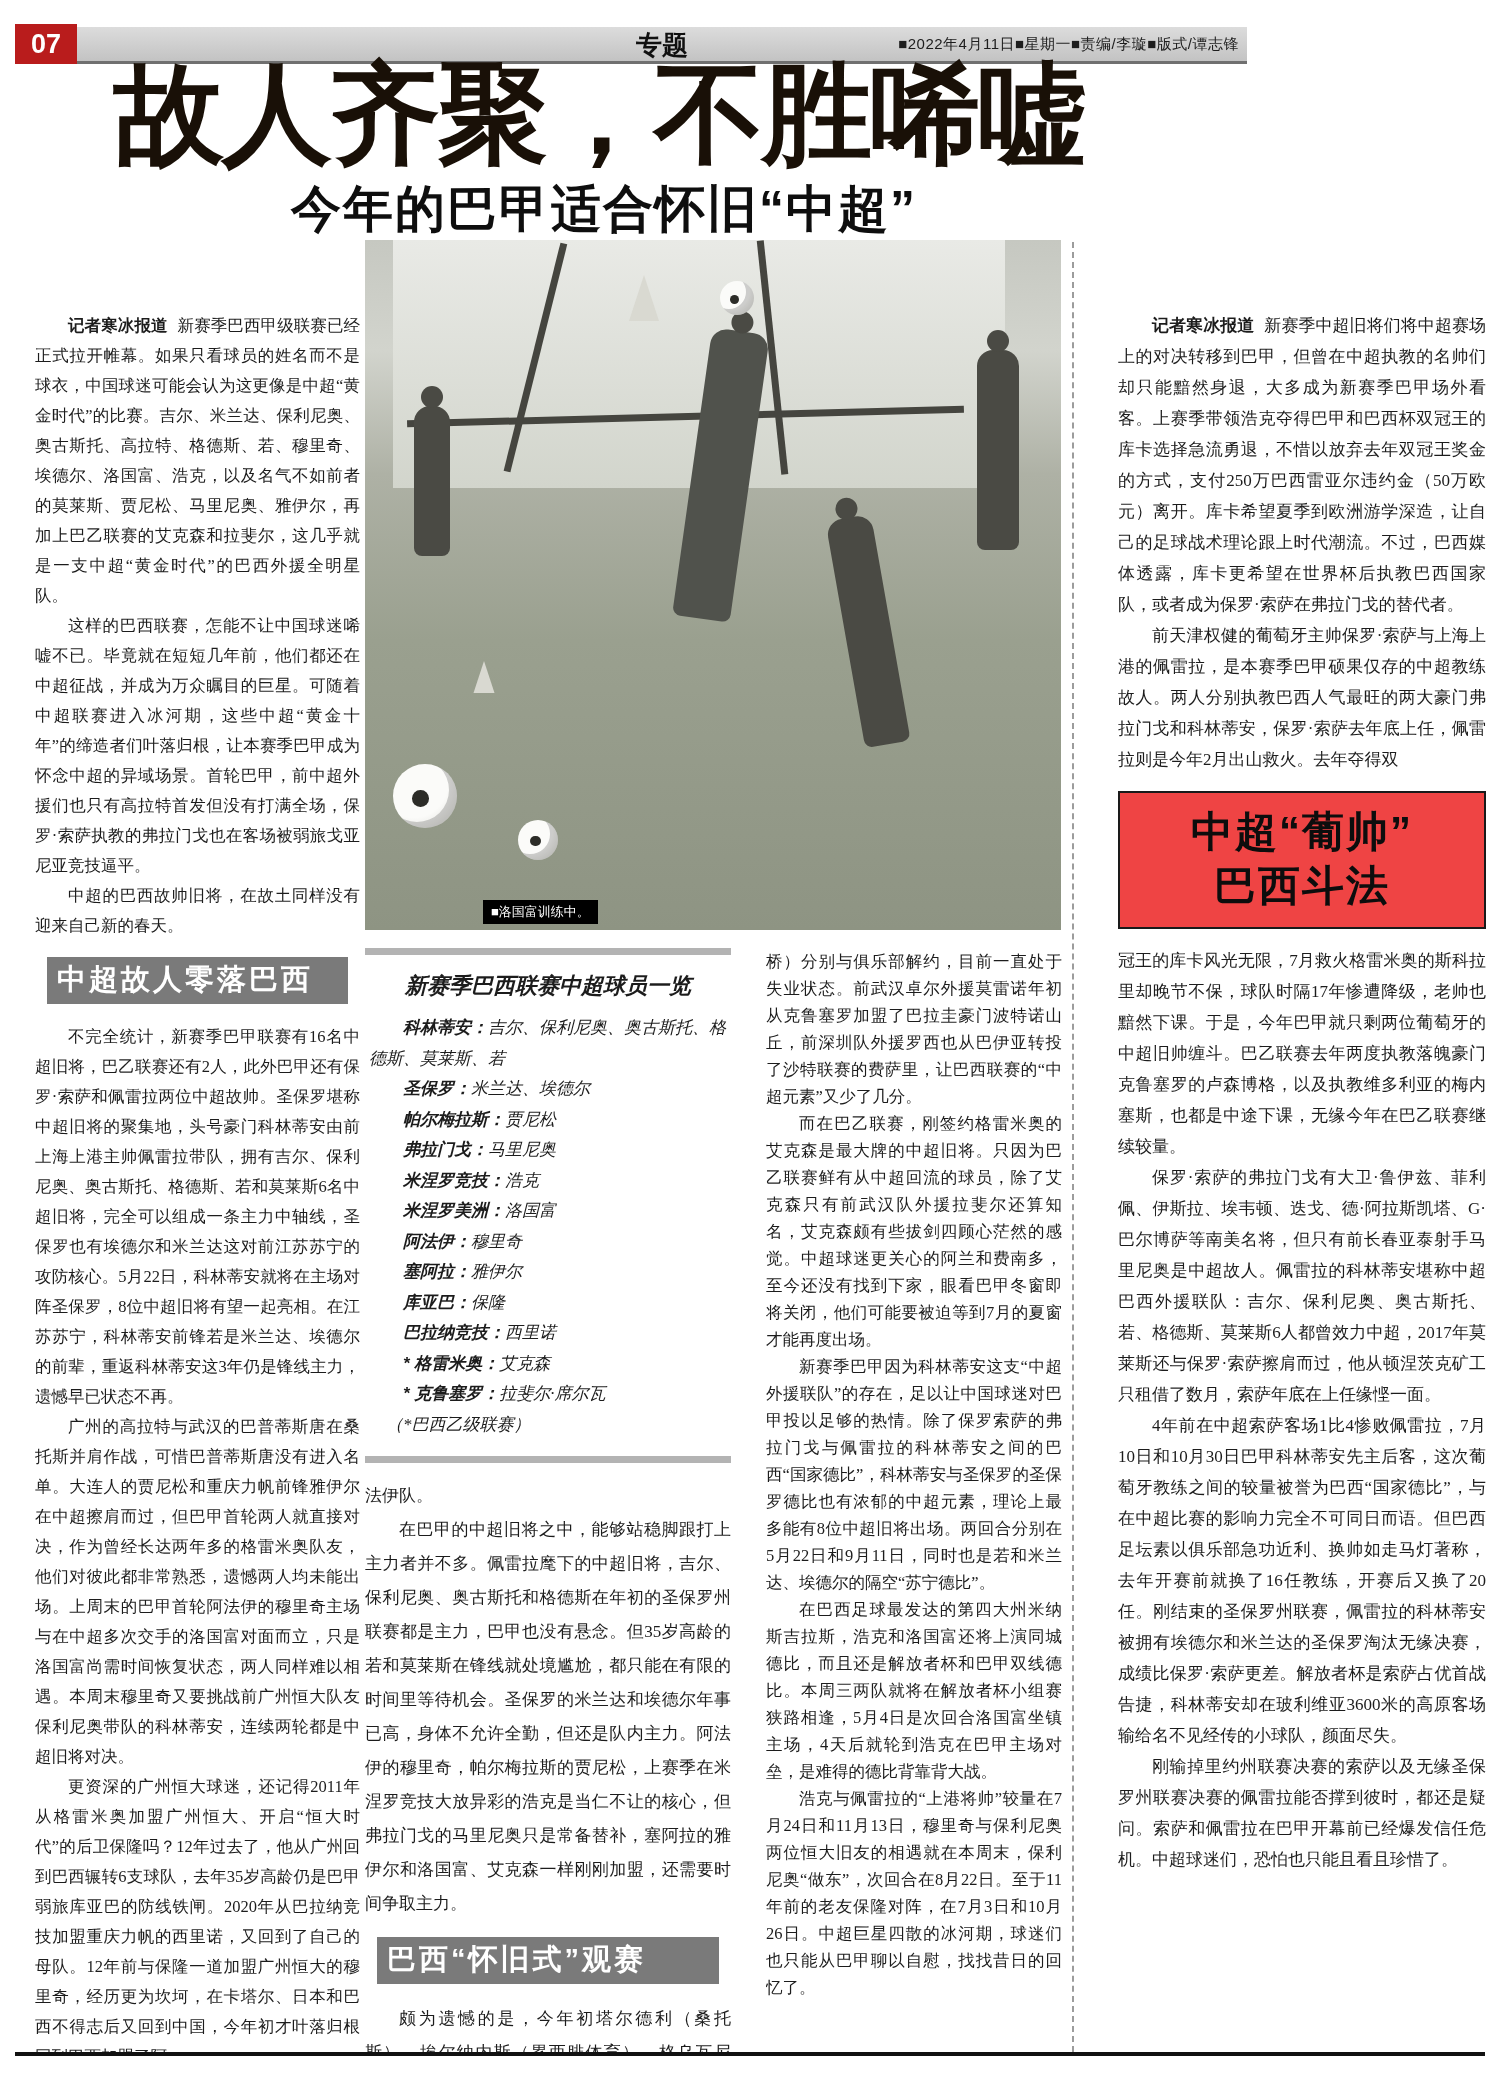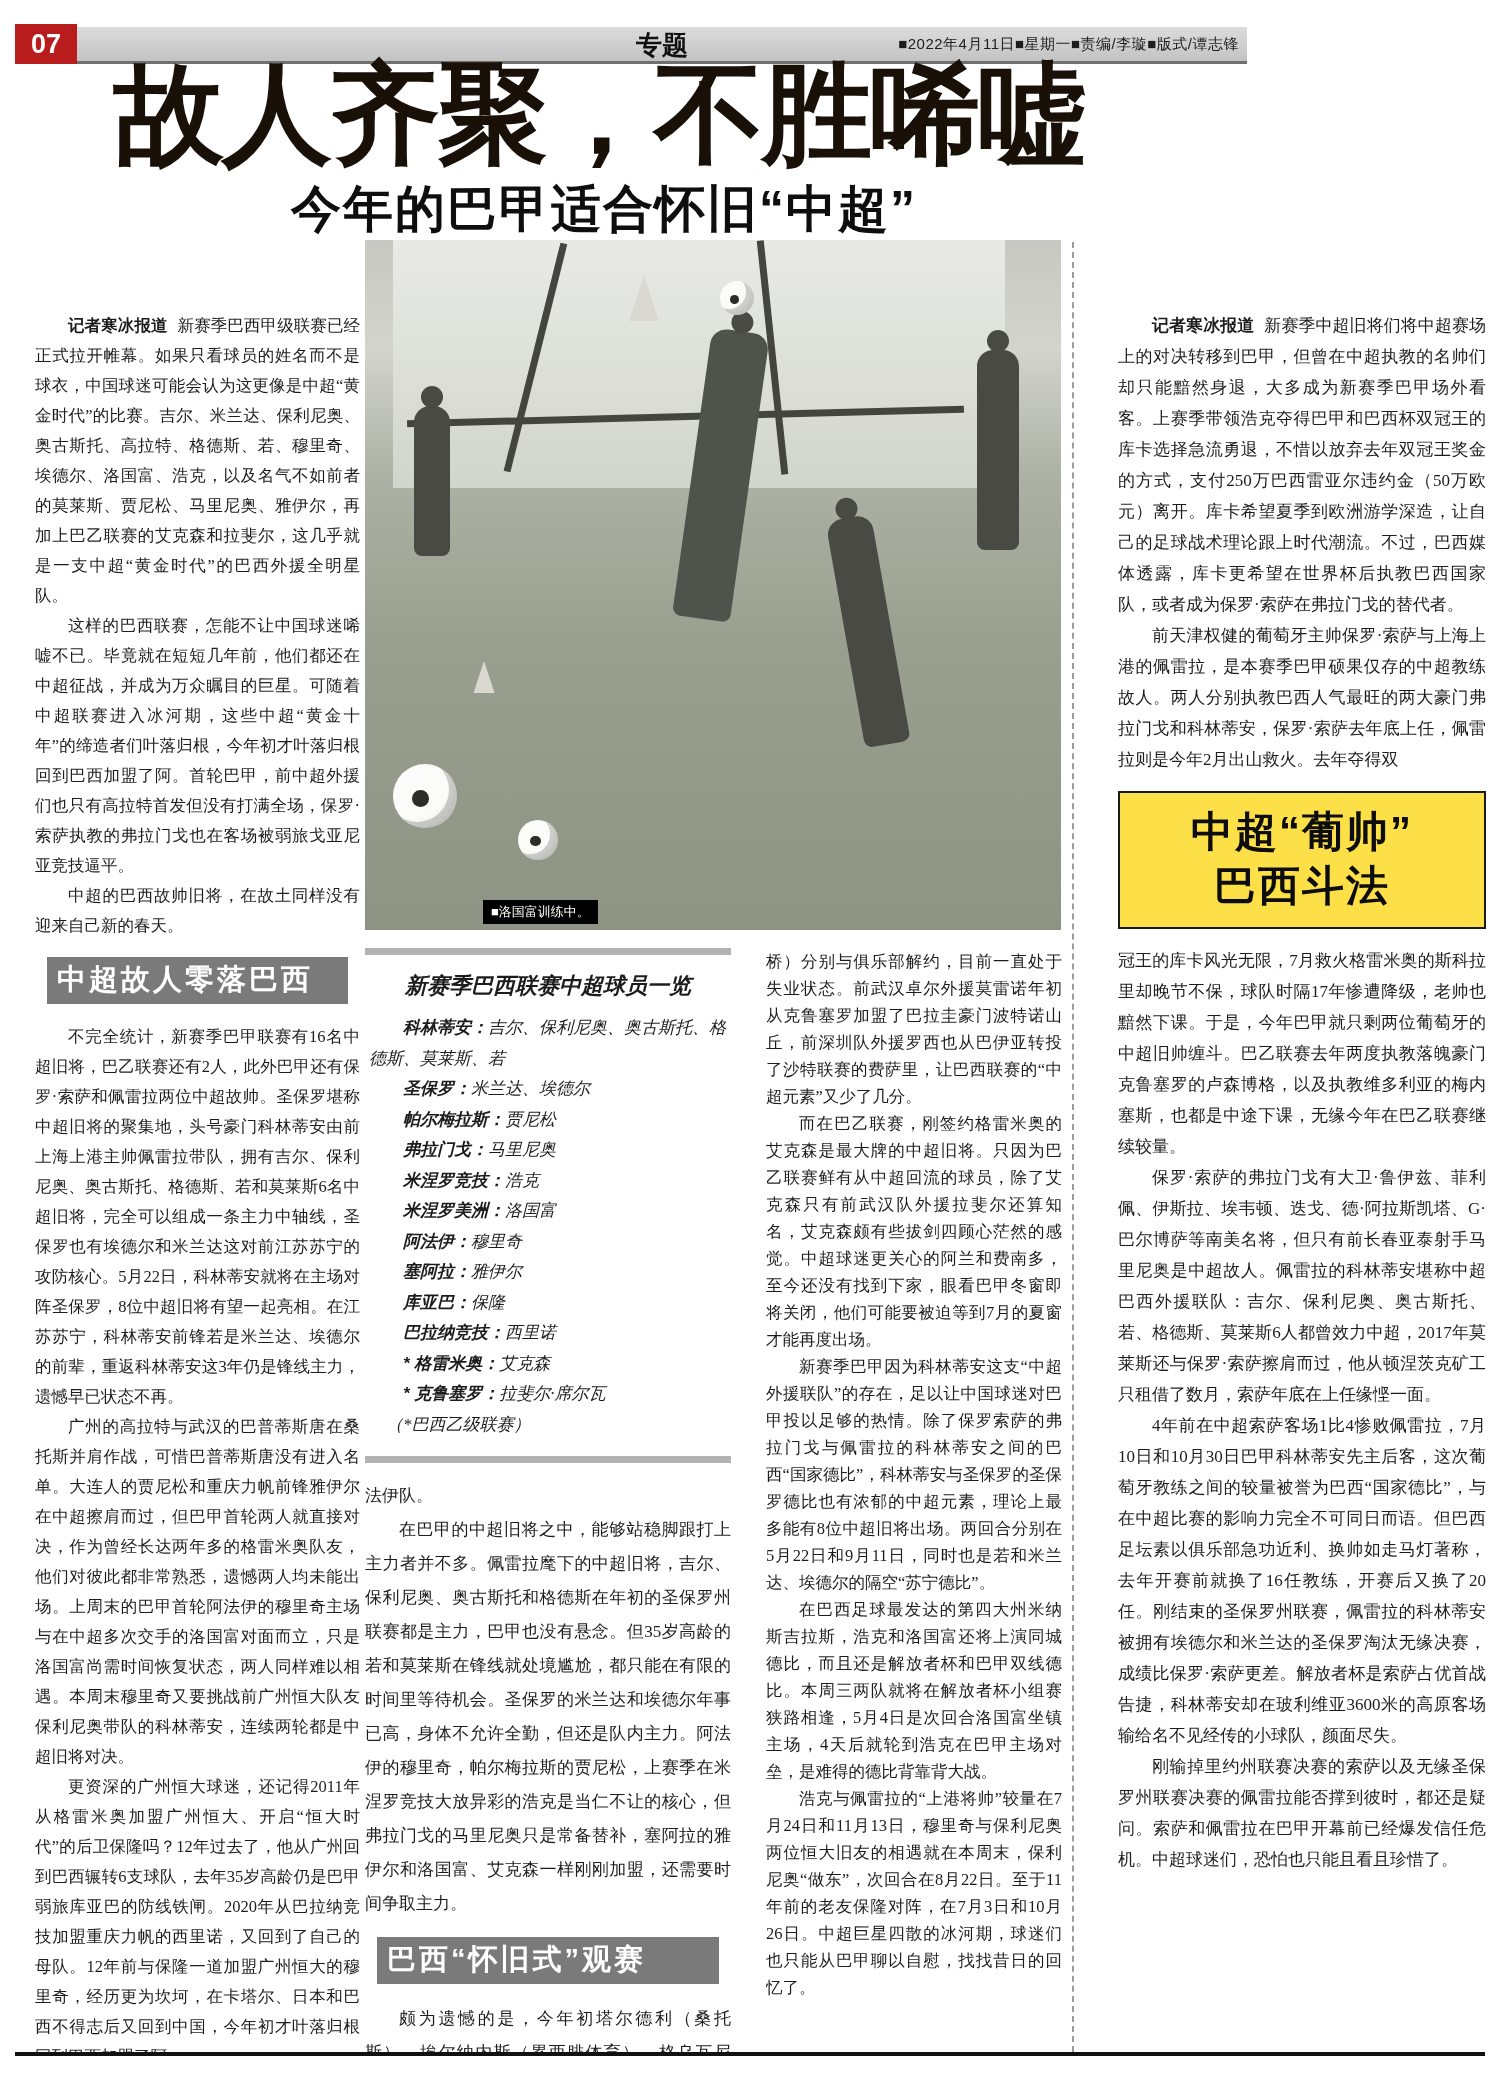--- a/index.html
+++ b/index.html
@@ -72,21 +72,21 @@
   
   .roster{border-top:7px solid #b3b3b3;border-bottom:7px solid #b3b3b3;
           padding:14px 4px 16px;margin-bottom:16px;font-style:italic;}
   .roster-title{text-align:center;font-family:"Liberation Sans",sans-serif;font-weight:bold;
                 font-size:22px;margin-bottom:10px;text-indent:0;}
   .entry{font-size:17px;line-height:30.5px;text-indent:2em;text-align:left;}
   .entry b{font-family:"Liberation Sans",sans-serif;}
   .footnote{font-size:17px;line-height:30px;text-indent:1em;text-align:left;}
 
   
-  .coachbox{margin:16px 0;background:#fde047;border:2px solid #1a1a1a;text-align:center;
+  .coachbox{margin:16px 0;background:#ef4444;border:2px solid #1a1a1a;text-align:center;
             padding:12px 0 14px;font-family:"Liberation Sans",sans-serif;font-weight:900;
             font-size:42px;line-height:54px;color:#0d0d0d;text-indent:0;letter-spacing:2px;}
 
   .divider{position:absolute;left:1072px;top:242px;height:1810px;width:0;
            border-left:2px dashed #9c9c9c;}
   .footer-rule{position:absolute;left:15px;top:2052px;width:1470px;height:4px;background:#111;}
 </style>
 </head>
 <body>
 
@@ -111,21 +111,21 @@
   <div class="ball b1"></div>
   <div class="ball b2"></div>
   <div class="ball b3"></div>
   <div class="cone c1"></div>
   <div class="cone c2"></div>
   <div class="photo-caption">■洛国富训练中。</div>
 </div>
 
 <div class="col col-1">
   <p><b class="lead">记者寒冰报道</b><span>新赛季巴西甲级联赛已经正式拉开帷幕。如果只看球员的姓名而不是球衣，中国球迷可能会认为这更像是中超“黄金时代”的比赛。吉尔、米兰达、保利尼奥、奥古斯托、高拉特、格德斯、若、穆里奇、埃德尔、洛国富、浩克，以及名气不如前者的莫莱斯、贾尼松、马里尼奥、雅伊尔，再加上巴乙联赛的艾克森和拉斐尔，这几乎就是一支中超“黄金时代”的巴西外援全明星队。</span></p>
-  <p>这样的巴西联赛，怎能不让中国球迷唏嘘不已。毕竟就在短短几年前，他们都还在中超征战，并成为万众瞩目的巨星。可随着中超联赛进入冰河期，这些中超“黄金十年”的缔造者们叶落归根，今年初才叶落归根回到巴西加盟了阿。首轮巴甲，前中超外援们也只有高拉特首发但没有打满全场，保罗·索萨执教的弗拉门戈也在客场被弱旅戈亚尼亚竞技逼平。</p>
+  <p>这样的巴西联赛，怎能不让中国球迷唏嘘不已。毕竟就在短短几年前，他们都还在中超征战，并成为万众瞩目的巨星。可随着中超联赛进入冰河期，这些中超“黄金十年”的缔造者们叶落归根，让本赛季巴甲成为怀念中超的异域场景。首轮巴甲，前中超外援们也只有高拉特首发但没有打满全场，保罗·索萨执教的弗拉门戈也在客场被弱旅戈亚尼亚竞技逼平。</p>
   <p>中超的巴西故帅旧将，在故土同样没有迎来自己新的春天。</p>
   <div class="bar">中超故人零落巴西</div>
   <p>不完全统计，新赛季巴甲联赛有16名中超旧将，巴乙联赛还有2人，此外巴甲还有保罗·索萨和佩雷拉两位中超故帅。圣保罗堪称中超旧将的聚集地，头号豪门科林蒂安由前上海上港主帅佩雷拉带队，拥有吉尔、保利尼奥、奥古斯托、格德斯、若和莫莱斯6名中超旧将，完全可以组成一条主力中轴线，圣保罗也有埃德尔和米兰达这对前江苏苏宁的攻防核心。5月22日，科林蒂安就将在主场对阵圣保罗，8位中超旧将有望一起亮相。在江苏苏宁，科林蒂安前锋若是米兰达、埃德尔的前辈，重返科林蒂安这3年仍是锋线主力，遗憾早已状态不再。</p>
   <p>广州的高拉特与武汉的巴普蒂斯唐在桑托斯并肩作战，可惜巴普蒂斯唐没有进入名单。大连人的贾尼松和重庆力帆前锋雅伊尔在中超擦肩而过，但巴甲首轮两人就直接对决，作为曾经长达两年多的格雷米奥队友，他们对彼此都非常熟悉，遗憾两人均未能出场。上周末的巴甲首轮阿法伊的穆里奇主场与在中超多次交手的洛国富对面而立，只是洛国富尚需时间恢复状态，两人同样难以相遇。本周末穆里奇又要挑战前广州恒大队友保利尼奥带队的科林蒂安，连续两轮都是中超旧将对决。</p>
   <p>更资深的广州恒大球迷，还记得2011年从格雷米奥加盟广州恒大、开启“恒大时代”的后卫保隆吗？12年过去了，他从广州回到巴西辗转6支球队，去年35岁高龄仍是巴甲弱旅库亚巴的防线铁闸。2020年从巴拉纳竞技加盟重庆力帆的西里诺，又回到了自己的母队。12年前与保隆一道加盟广州恒大的穆里奇，经历更为坎坷，在卡塔尔、日本和巴西不得志后又回到中国，今年初才叶落归根回到巴西加盟了阿</p>
 </div>
 
 <div class="col col-2">
   <div class="roster">
     <div class="roster-title">新赛季巴西联赛中超球员一览</div>

